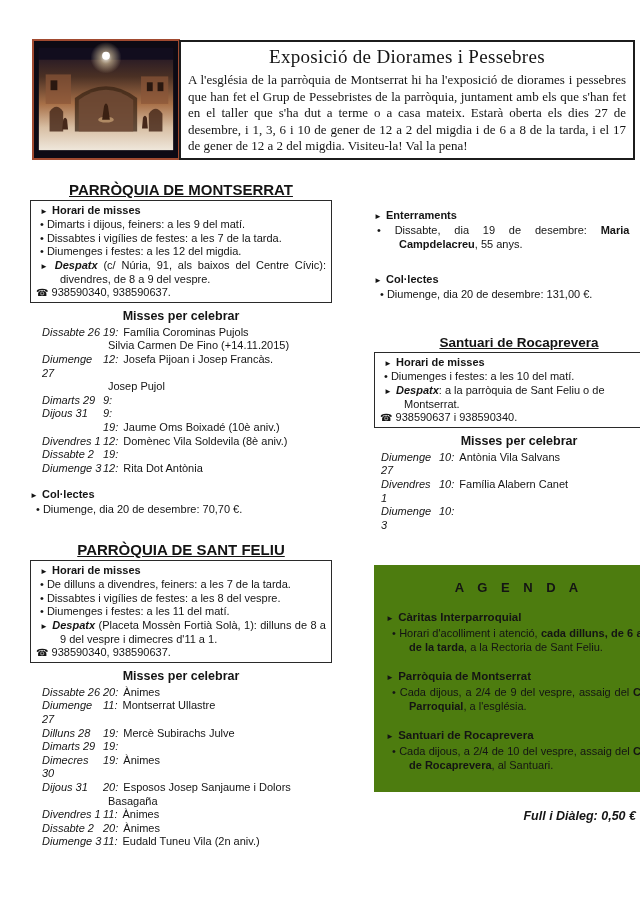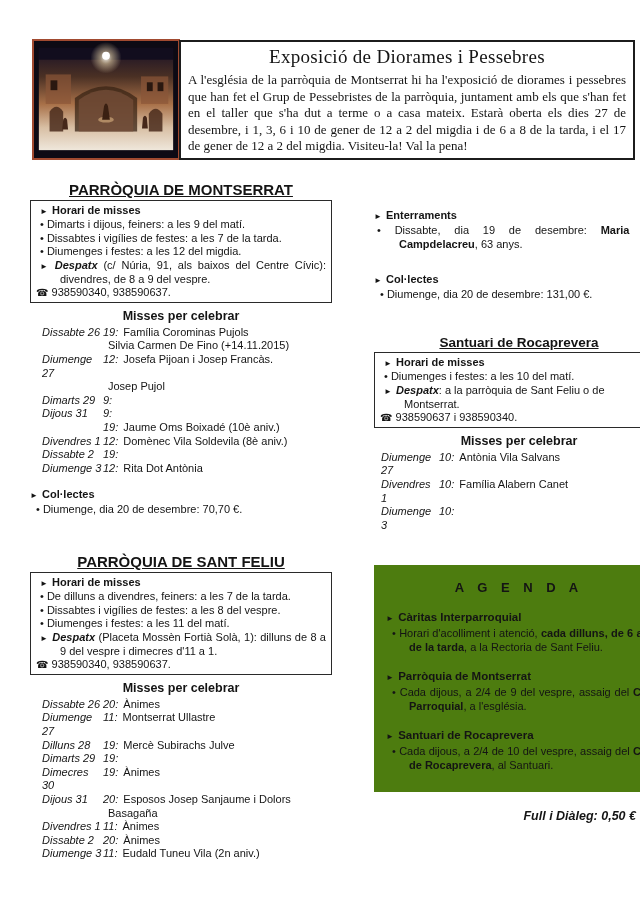--- a/index.html
+++ b/index.html
@@ -42,21 +42,21 @@
   .mtime { font-style:italic; margin-right:5px; white-space:pre; }
   .mtext { }
   .roca .mday { width:65px; padding-left:7px; }
 
   .sub { font-size:11px; }
   .sub-head { font-weight:bold; line-height:14px; }
   .sub-item { padding-left:14px; text-indent:-8px; line-height:13.6px; }
   .sub-item.just { text-align:justify; padding-left:25px; text-indent:-22px; }
 
   .mt-coll  { margin-top:12px; }
-  .mt-sf    { margin-top:36px; }
+  .mt-sf    { margin-top:24px; }
   .mt-ent   { margin-top:8px; }
   .mt-rcoll { margin-top:21px; }
   .mt-roca  { margin-top:33px; }
 
   
   .agenda { margin-top:33px; background:#4d7c0f; width:290px; height:227px; padding:10px 12px; }
   .agenda-head { text-align:center; font-weight:bold; font-size:13px; letter-spacing:5px; margin:5px 0 14px 0; }
   .ag-sec { margin-top:15px; }
   .ag-title { font-weight:bold; font-size:11.5px; line-height:14px; }
   .ag-item  { font-size:11px; line-height:14px; padding-left:23px; text-indent:-17px; text-align:justify; }
@@ -254,21 +254,21 @@
           <span class="mtext">Eudald Tuneu Vila (2n aniv.)</span>
       </div>
       </div>
 
   </div>
 
   <div class="col-right">
 
     <div class="sub mt-ent">
       <div class="sub-head"><span class="arrow">►</span> <span>Enterraments</span></div>
-      <div class="sub-item just"><span>•</span> <span>Dissabte, dia 19 de desembre: </span><span class="ag-bold">Maria Rifà Campdelacreu</span><span>, 63 anys.</span></div>
+      <div class="sub-item just"><span>•</span> <span>Dissabte, dia 19 de desembre: </span><span class="ag-bold">Maria Rifà Campdelacreu</span><span>, 55 anys.</span></div>
     </div>
 
     <div class="sub mt-rcoll">
       <div class="sub-head"><span class="arrow">►</span> <span>Col·lectes</span></div>
       <div>
           <div class="sub-item"><span>•</span> <span>Diumenge, dia 20 de desembre: 131,00 €.</span></div>
         </div>
     </div>
 
     <div class="mid-title mt-roca"><span>Santuari de Rocaprevera</span></div>

